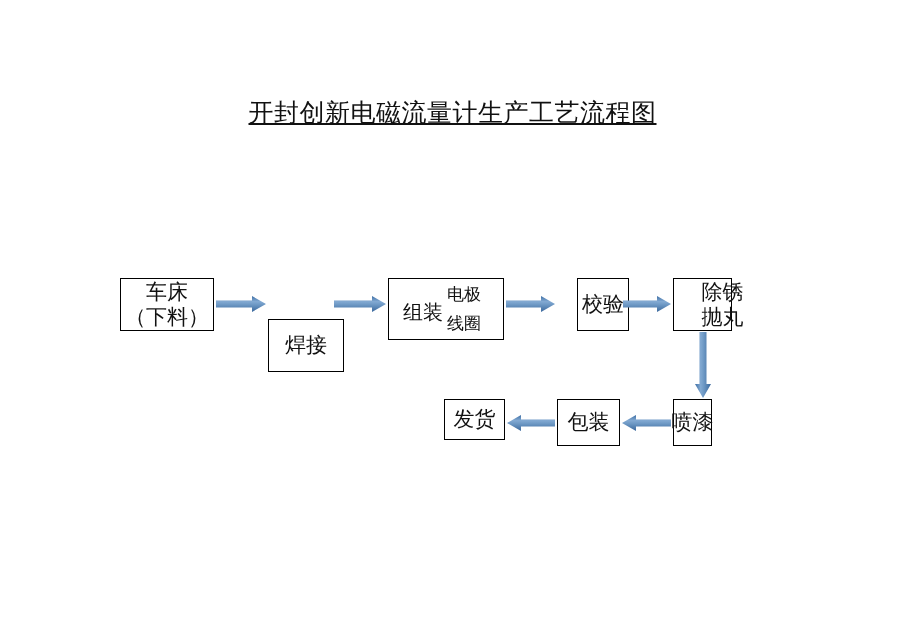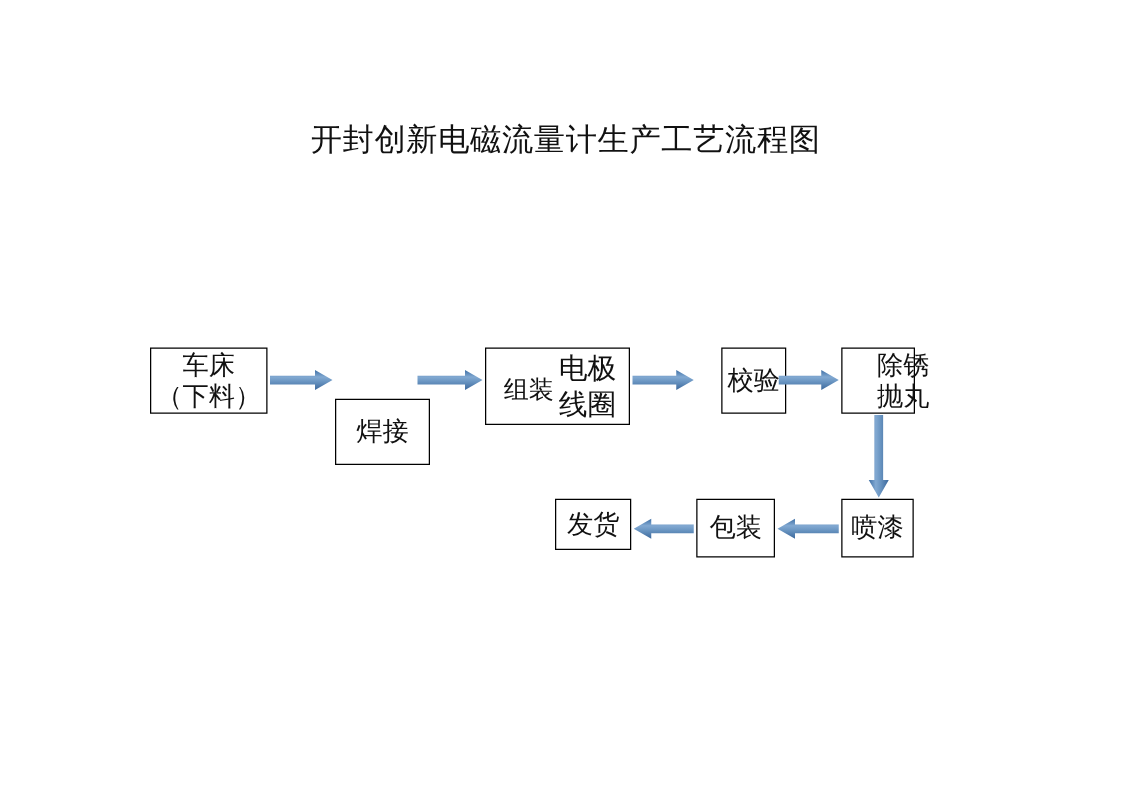--- a/index.html
+++ b/index.html
@@ -29,20 +29,21 @@
     left: 0;
     top: 97px;
     width: 905px;
     text-align: center;
     font-size: 25px;
     line-height: 32px;
     letter-spacing: 0.5px;
     font-weight: 400;
     color: #111111;
     white-space: nowrap;
+    text-decoration: underline;
   }
 
   
   .node {
     position: absolute;
     box-sizing: border-box;
     border: 1.6px solid #000000;
     background: #ffffff;
     display: flex;
     align-items: center;
@@ -70,21 +71,21 @@
     font-size: 20px;
     line-height: 24px;
     display: inline-block;
     vertical-align: middle;
     margin-right: 4px;
     margin-top: 6px;
   }
   .assembly-right {
     display: inline-block;
     vertical-align: middle;
-    font-size: 23px;
+    font-size: 17px;
     line-height: 29px;
     text-align: center;
   }
 
   
   .arrow-h {
     position: absolute;
     height: 18px;
   }
   .arrow-v {
@@ -234,17 +235,17 @@
           <stop offset="0%" stop-color="#3E6FA5"></stop>
           <stop offset="35%" stop-color="#82A9D2"></stop>
           <stop offset="55%" stop-color="#6D98C4"></stop>
           <stop offset="100%" stop-color="#3B689C"></stop>
         </linearGradient>
       </defs>
       <polygon points="49,5.5 14,5.5 14,1 0,9 14,17 14,12.5 49,12.5" fill="url(#gh6)"></polygon>
     </svg>
   </div>
 
-  <div class="node" style="left:673px; top:399px; width:58px; height:47px;">
+  <div class="node" style="left:673px; top:399px; width:39px; height:47px;">
     <span class="ln">喷漆</span>
   </div>
 
 </div>
 
 </body></html>

